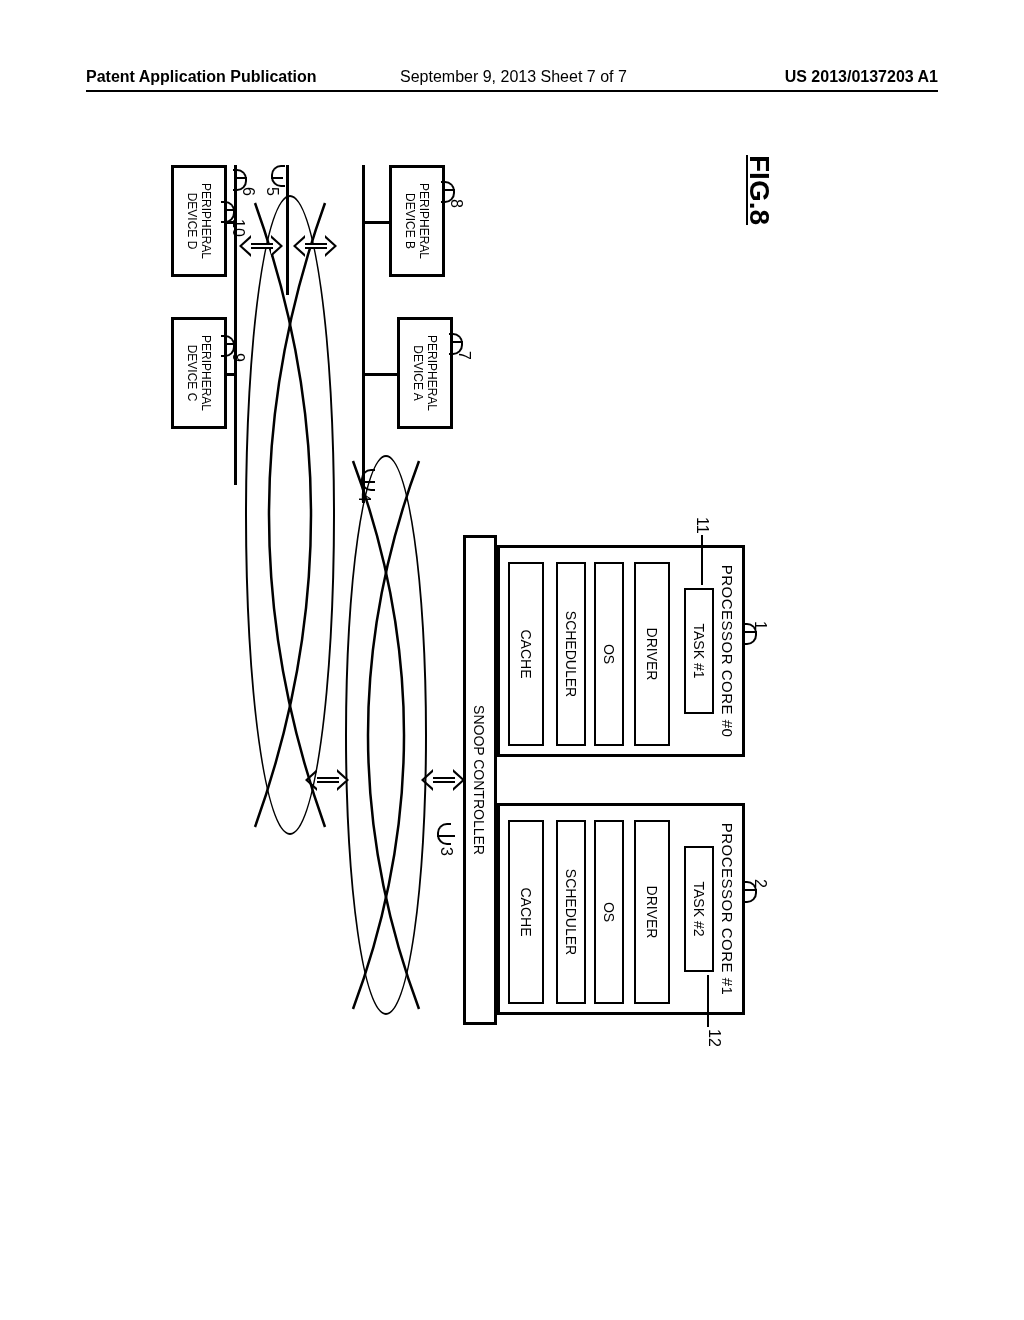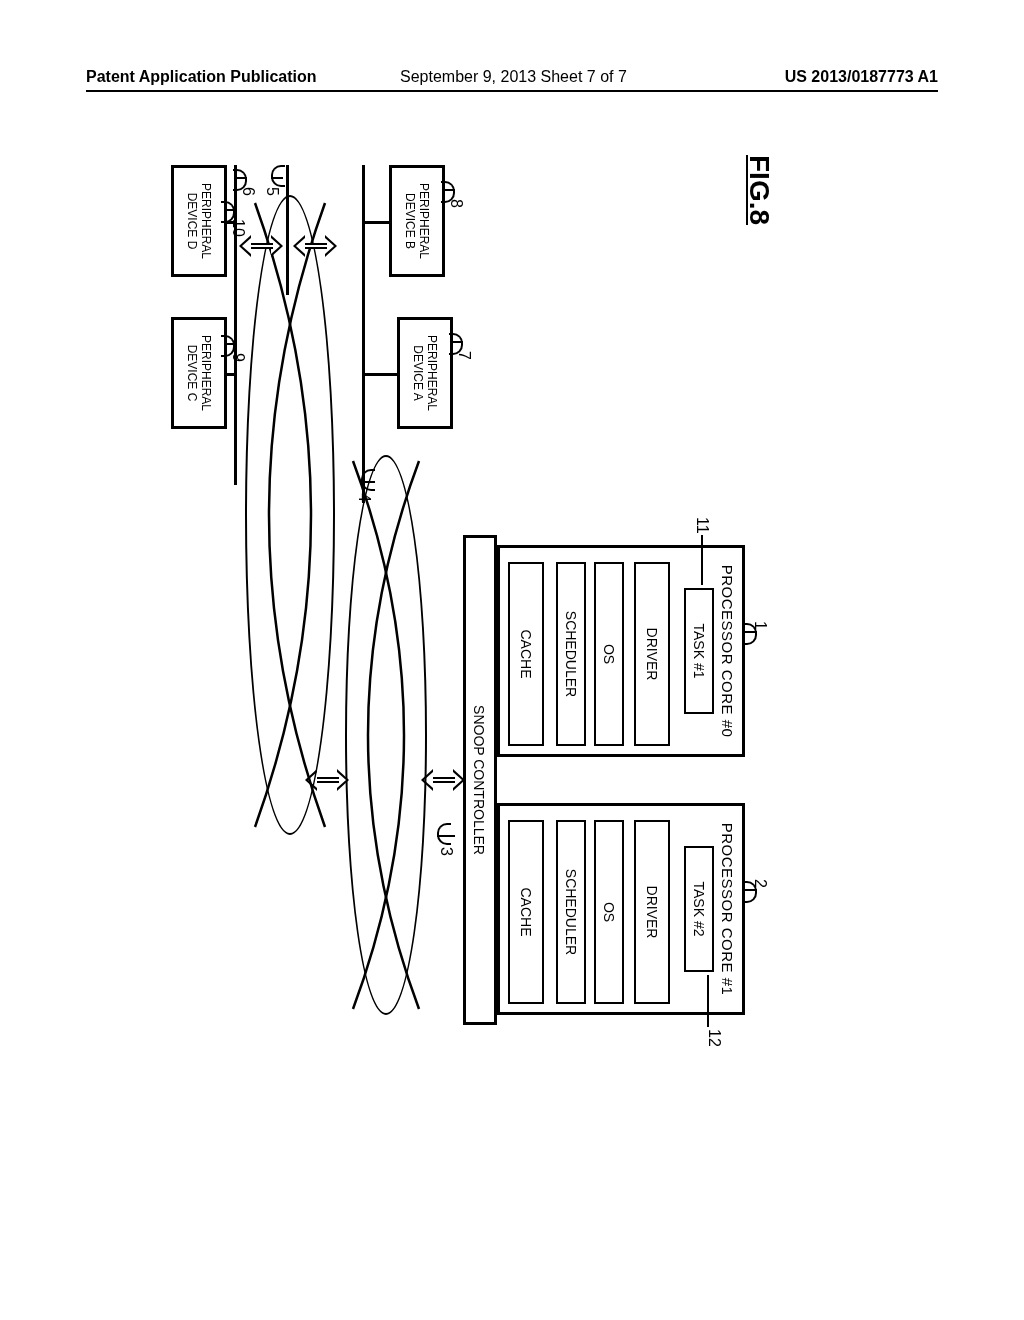--- a/index.html
+++ b/index.html
@@ -56,21 +56,21 @@
 </style>
 </head>
 <body>
 
 <div class="page">
 
   <div class="header">
     <div class="header-line"></div>
     <div class="hdr-left">Patent Application Publication</div>
     <div class="hdr-mid">September 9, 2013  Sheet 7 of 7</div>
-    <div class="hdr-right">US 2013/0187773 A1</div>
+    <div class="hdr-right">US 2013/0137203 A1</div>
   </div>
 
   <div class="figure-frame">
     <div class="rotwrap">
 
       <div class="fig-title">FIG.8</div>
 
       <div class="core core0">
         <div class="core-title">PROCESSOR CORE #0</div>
         <div class="task">TASK #1</div>

